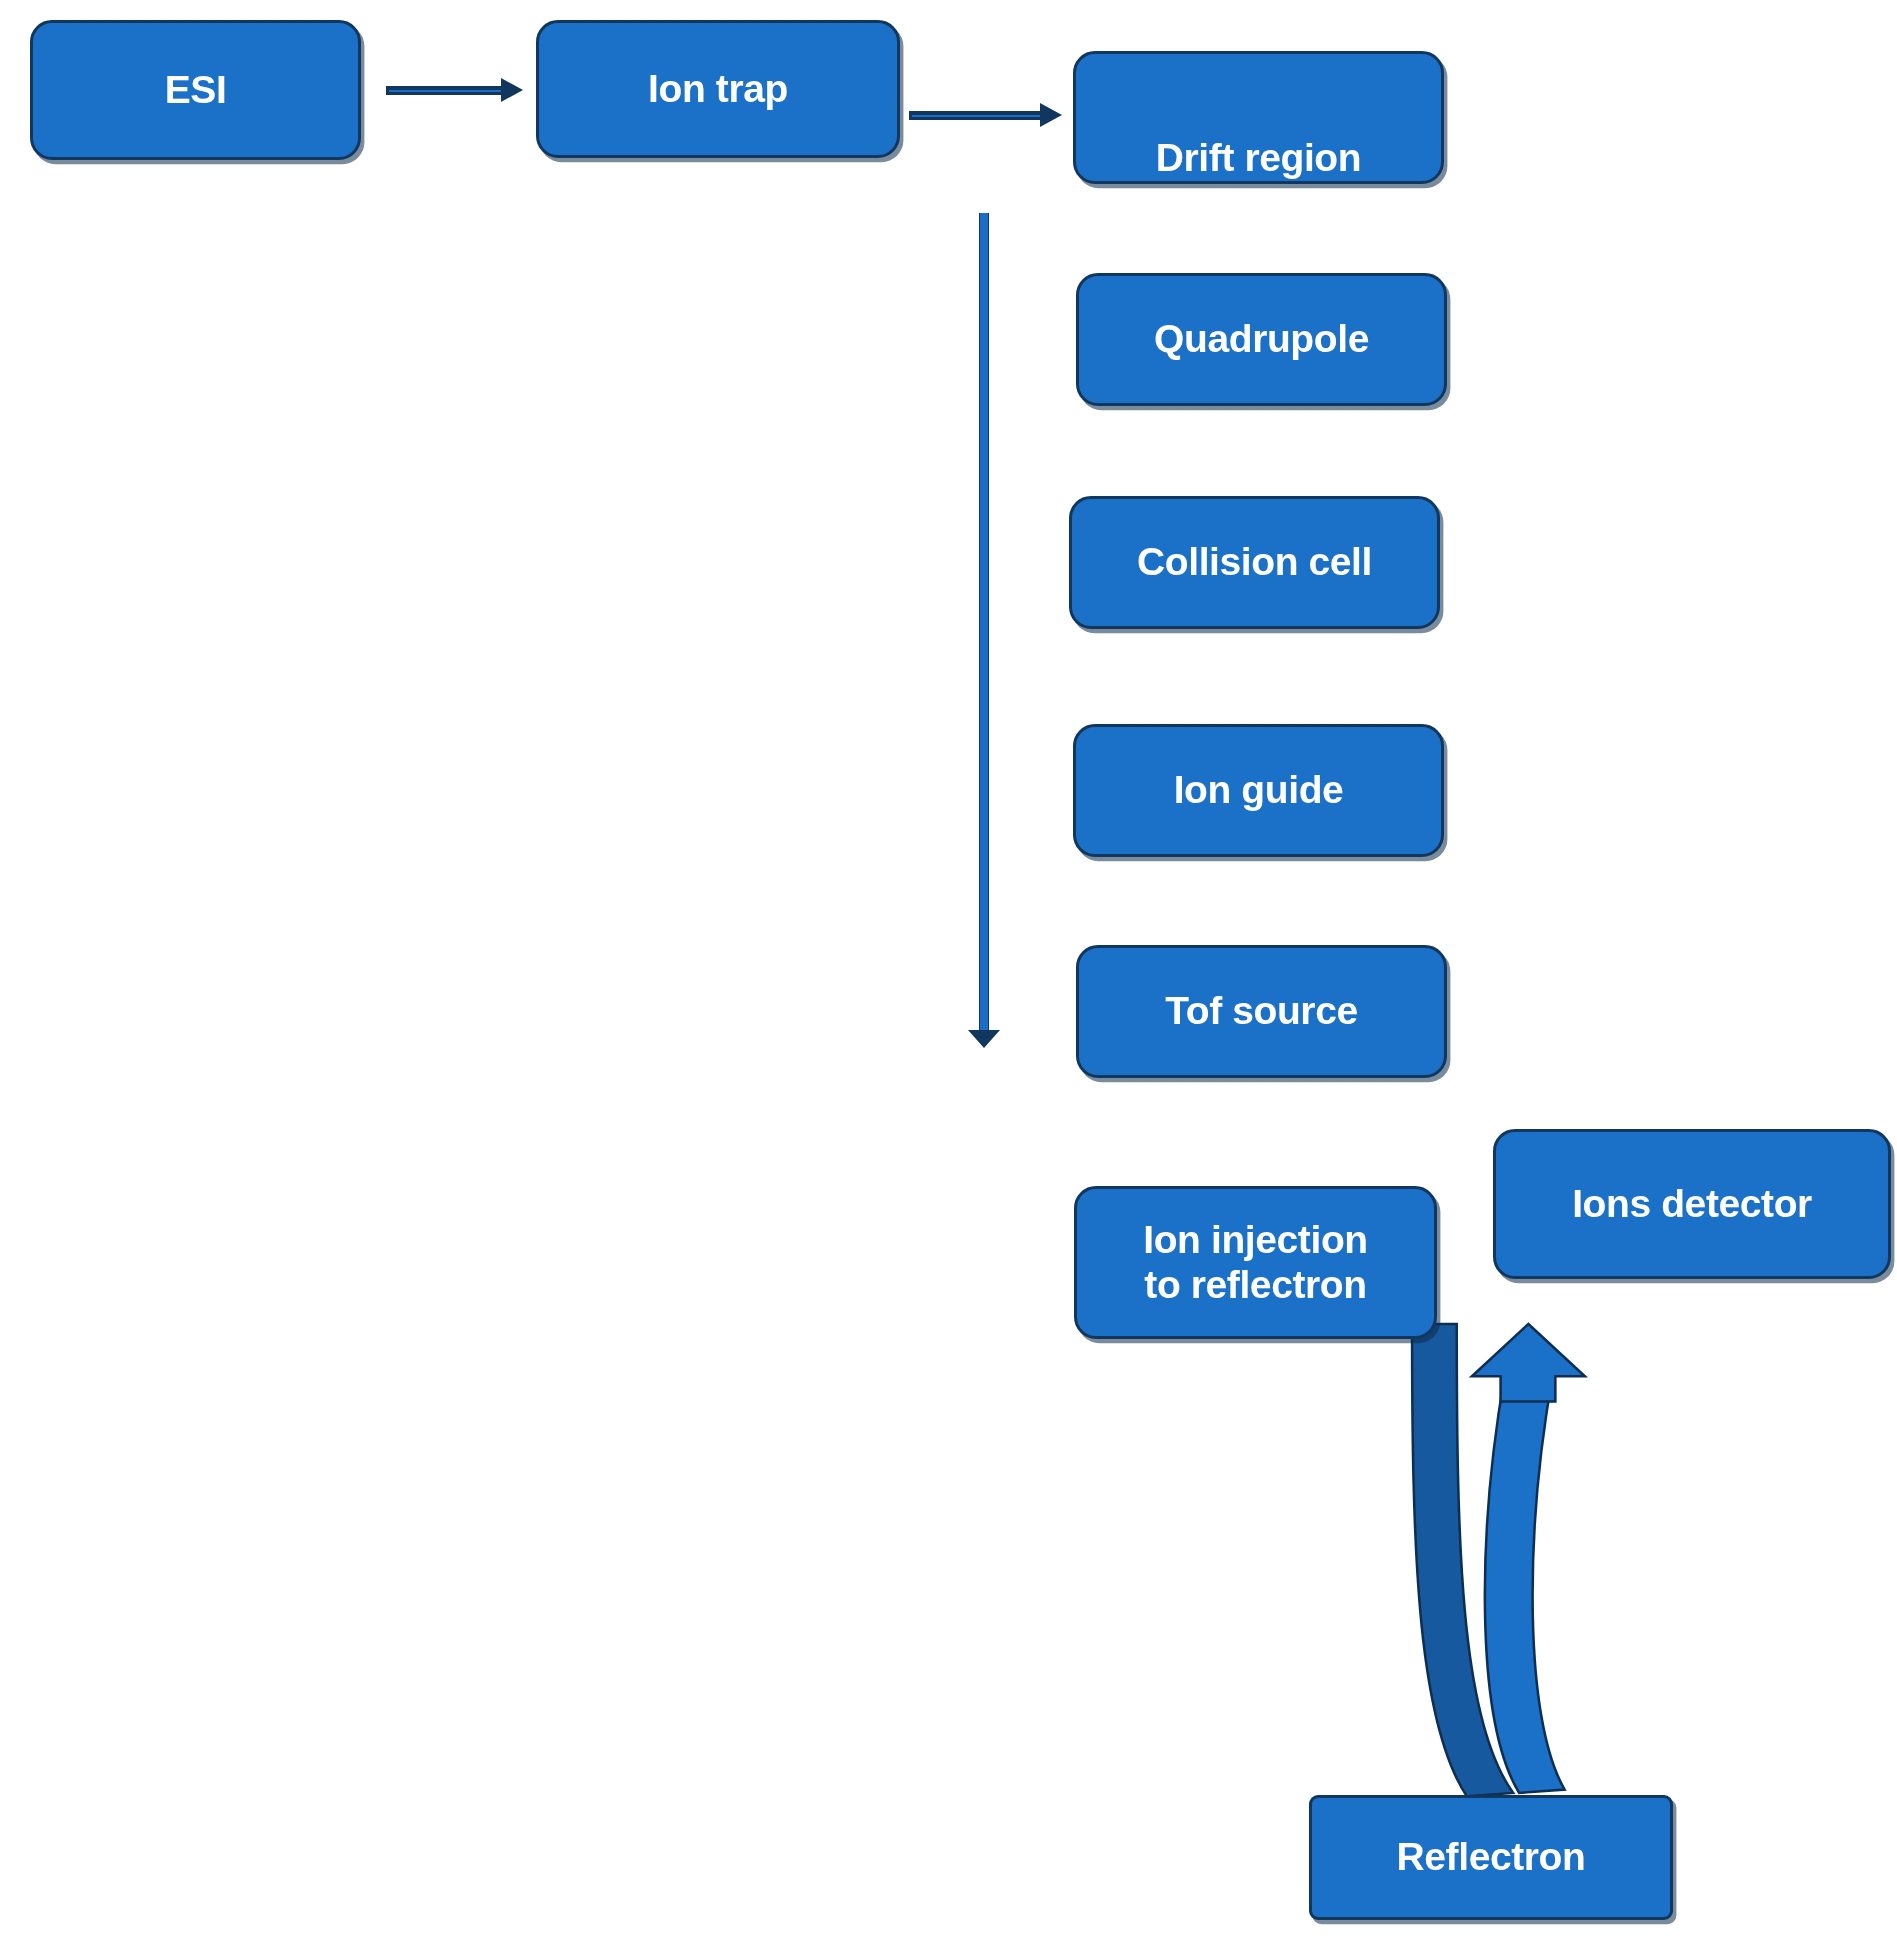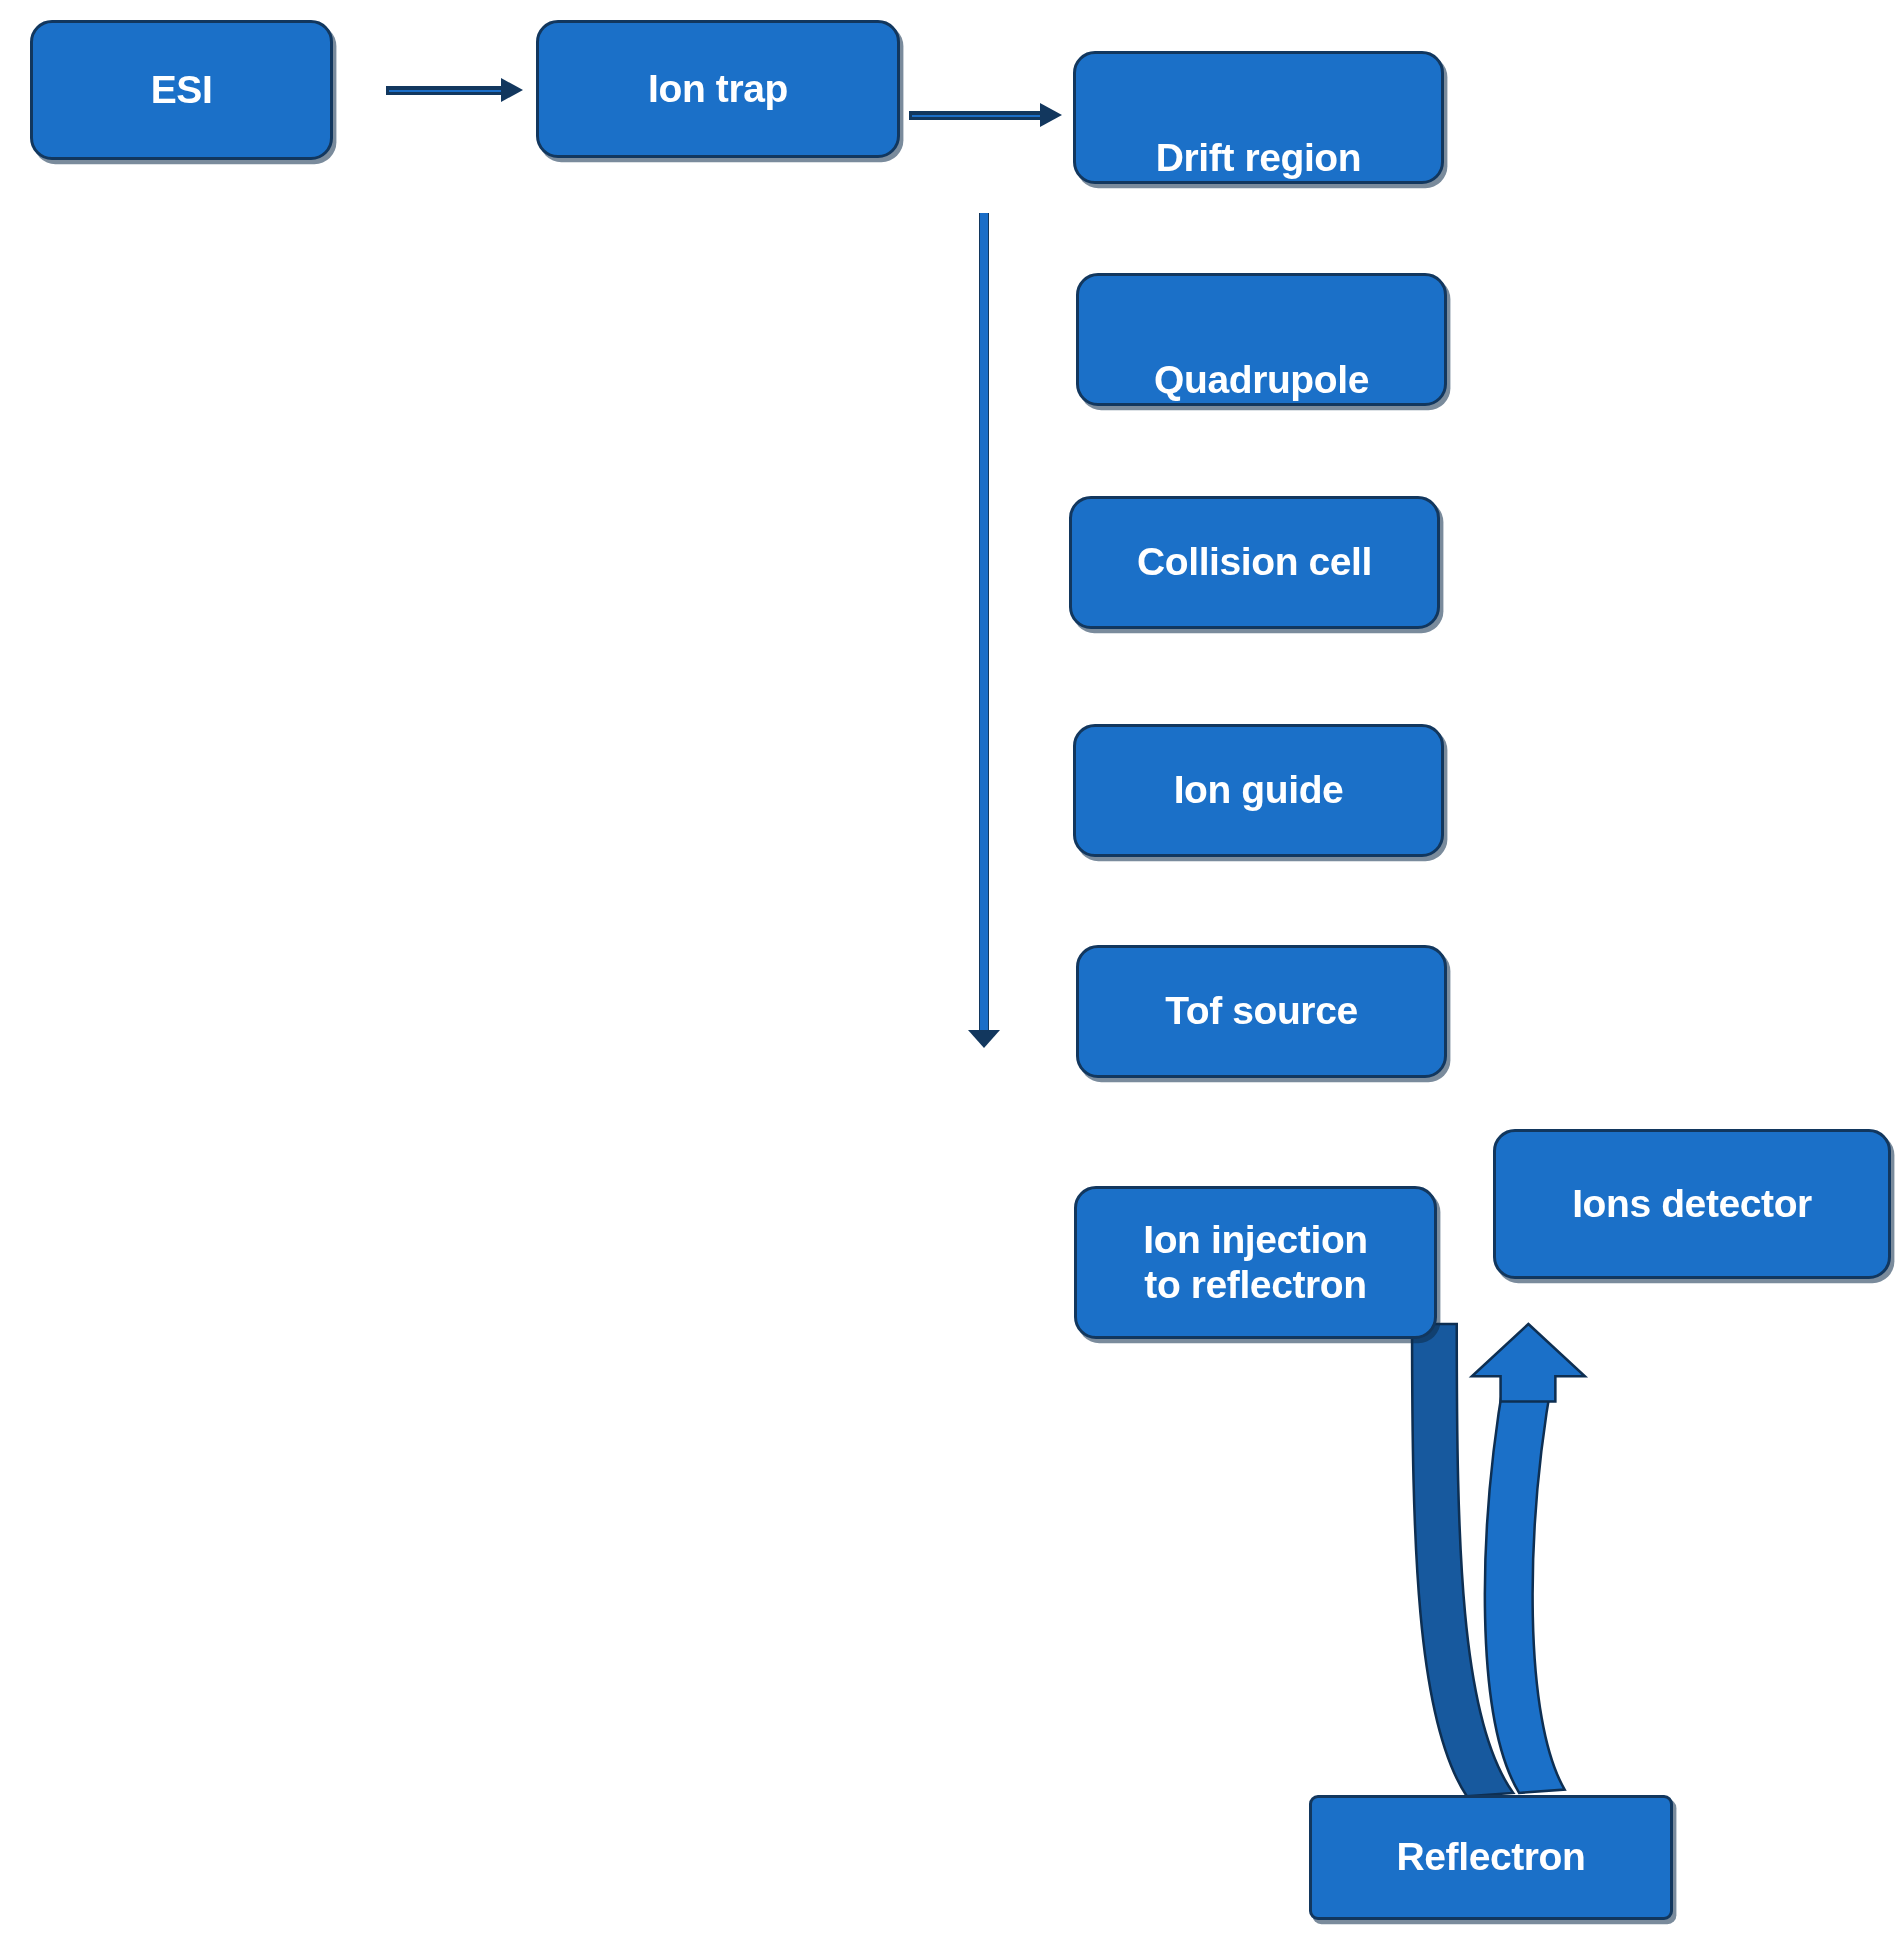--- a/index.html
+++ b/index.html
@@ -104,33 +104,33 @@
     position: absolute;
     z-index: 3;
     overflow: visible;
   }
 </style>
 </head>
 <body>
 
 <div id="canvas">
 
-  <div class="node" style="left:30px; top:20px; width:303px; height:140px;">
+  <div class="node" style="left:30px; top:20px; width:331px; height:140px;">
     <span class="node-label">ESI</span>
   </div>
 
   <div class="node" style="left:536px; top:20px; width:364px; height:138px;justify-content:center;">
     <span class="node-label">Ion trap</span>
   </div>
 
   <div class="node" style="left:1073px; top:51px; width:371px; height:133px;align-items:flex-end;">
     <span class="node-label">Drift region</span>
   </div>
 
-  <div class="node" style="left:1076px; top:273px; width:371px; height:133px;align-items:flex-end;">
+  <div class="node" style="left:1076px; top:273px; width:371px; height:133px;">
     <span class="node-label">Quadrupole</span>
   </div>
 
   <div class="node" style="left:1069px; top:496px; width:371px; height:133px;">
     <span class="node-label">Collision cell</span>
   </div>
 
   <div class="node" style="left:1073px; top:724px; width:371px; height:133px;">
     <span class="node-label">Ion guide</span>
   </div>

